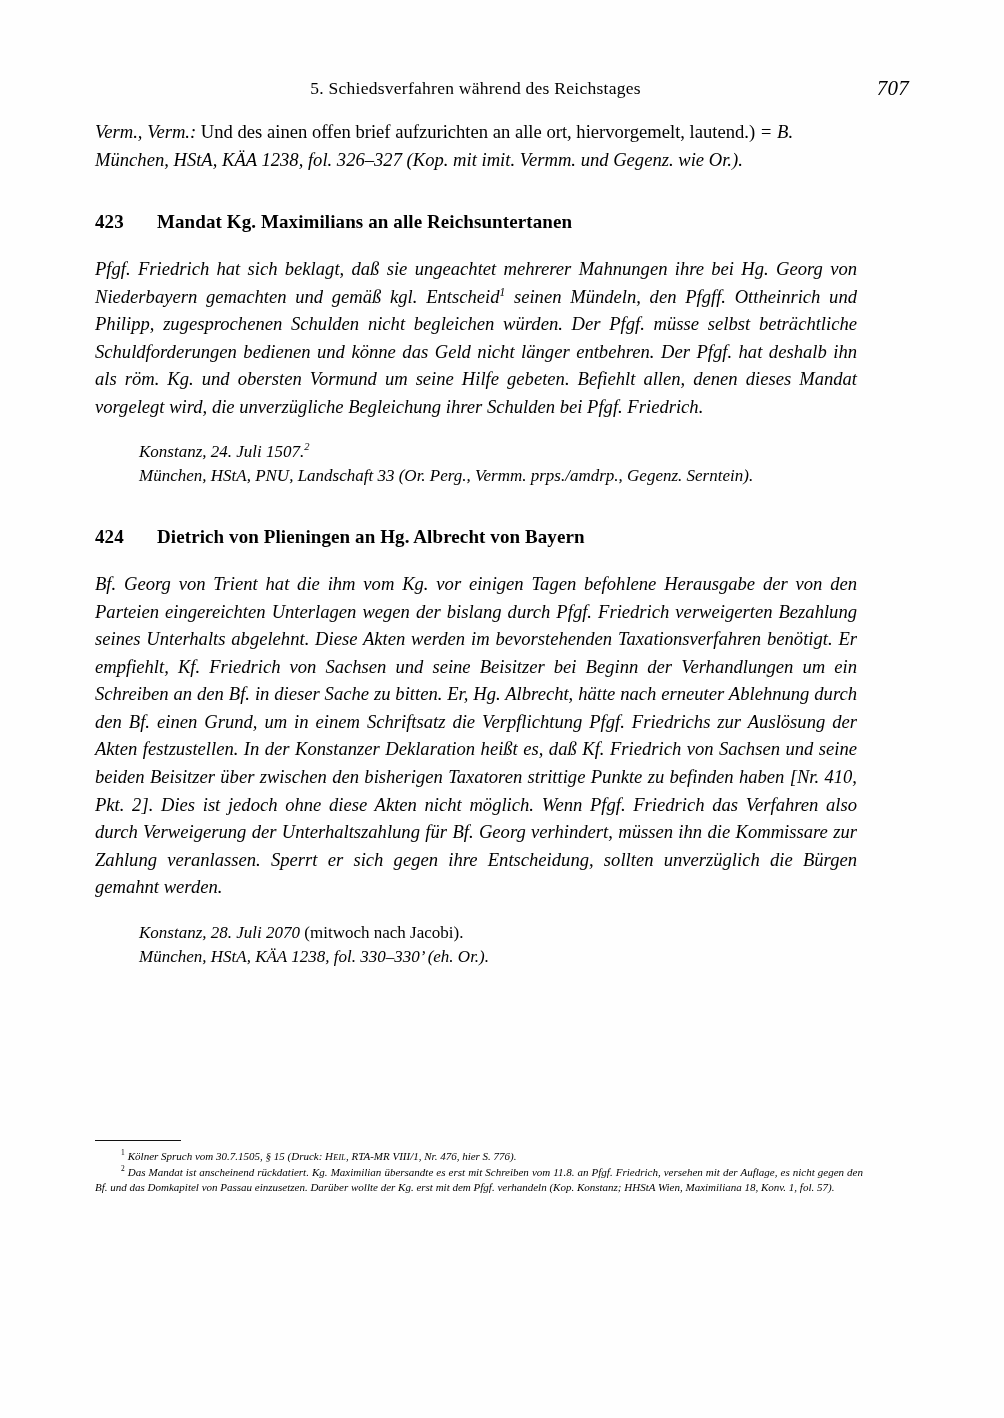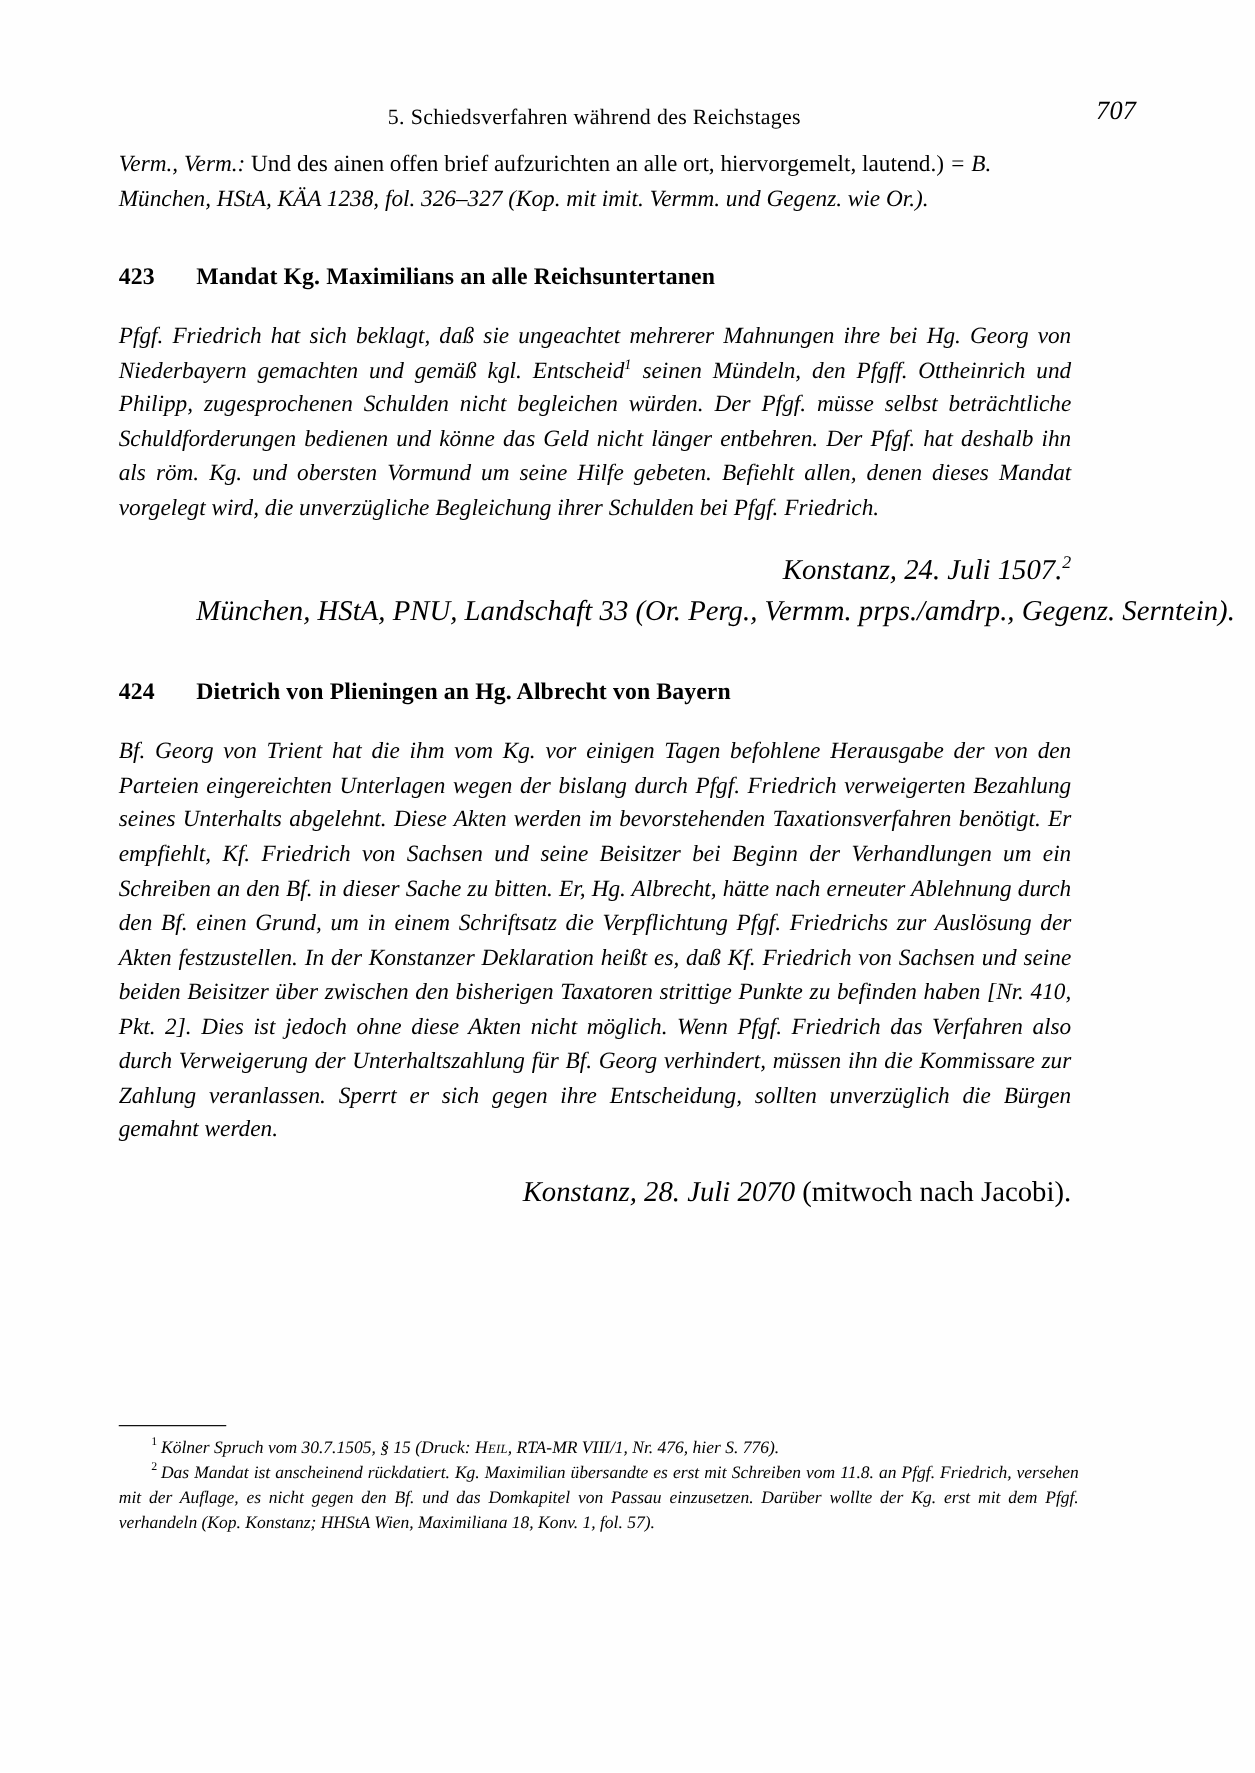--- a/index.html
+++ b/index.html
@@ -23,21 +23,21 @@
   }
 
   
   .running-head {
     position: absolute;
     left: 95px;
     right: 148px;
     top: 78px;
     height: 26px;
     display: flex;
-    align-items: flex-end;
+    align-items: flex-start;
     justify-content: center;
     font-size: 17.5px;
     letter-spacing: 0.015em;
   }
   .running-head .rh-title {
     white-space: nowrap;
   }
   .folio {
     position: absolute;
     right: 95px;
@@ -91,25 +91,24 @@
     width: 62px;
     flex: 0 0 62px;
   }
   .doc-heading .doc-title {
     flex: 1 1 auto;
   }
 
   
   .source-block {
     margin-top: 20px;
-    margin-left: 62px;
-    font-style: italic;
-    font-size: 23px;
+    margin-left: 44px;
+    font-style: italic;
+    font-size: 17px;
     line-height: 1.42;
-    text-align: right;
   }
   .source-block .roman {
     font-style: normal;
   }
   .source-block .src-line {
     white-space: nowrap;
   }
 
   sup {
     font-size: 0.62em;
@@ -126,21 +125,21 @@
     width: 768px;
   }
   .fn-rule {
     width: 86px;
     height: 0;
     border-top: 1.4px solid #111;
     margin: 0 0 8px 0;
   }
   .footnote {
     font-style: italic;
-    font-size: 14px;
+    font-size: 11px;
     line-height: 1.42;
     text-align: justify;
     text-indent: 26px;
     margin: 0;
   }
   .footnote .fn-mark {
     font-size: 0.68em;
     vertical-align: super;
     line-height: 0;
     font-style: normal;
@@ -183,20 +182,21 @@
 
     <div class="doc-heading">
       <span class="doc-num">424</span>
       <span class="doc-title">Dietrich von Plieningen an Hg. Albrecht von Bayern</span>
     </div>
 
     <p class="italic-block"><span>Bf. Georg von Trient hat die ihm vom Kg. vor einigen Tagen befohlene Herausgabe der von den Parteien eingereichten Unterlagen wegen der bislang durch Pfgf. Friedrich verweigerten Bezahlung seines Unterhalts abgelehnt. Diese Akten werden im bevorstehenden Taxationsverfahren benötigt. Er empfiehlt, Kf. Friedrich von Sachsen und seine Beisitzer bei Beginn der Verhandlungen um ein Schreiben an den Bf. in dieser Sache zu bitten. Er, Hg. Albrecht, hätte nach erneuter Ablehnung durch den Bf. einen Grund, um in einem Schriftsatz die Verpflichtung Pfgf. Friedrichs zur Auslösung der Akten festzustellen. In der Konstanzer Deklaration heißt es, daß Kf. Friedrich von Sachsen und seine beiden Beisitzer über zwischen den bisherigen Taxatoren strittige Punkte zu befinden haben [Nr. 410, Pkt. 2]. Dies ist jedoch ohne diese Akten nicht möglich. Wenn Pfgf. Friedrich das Verfahren also durch Verweigerung der Unterhaltszahlung für Bf. Georg verhindert, müssen ihn die Kommissare zur Zahlung veranlassen. Sperrt er sich gegen ihre Entscheidung, sollten unverzüglich die Bürgen gemahnt werden.</span><span></span></p>
 
     <div class="source-block">
       <div class="src-line"><span>Konstanz, 28. Juli 2070</span><span class="roman"> (mitwoch nach Jacobi).</span></div>
+      <div class="src-line">München, HStA, KÄA 1238, fol. 330–330’ (eh. Or.).</div>
     </div>
 
   </div>
 
   <div class="footnotes">
     <div class="fn-rule"></div>
 
     <p class="footnote"><span class="fn-mark">1</span><span>Kölner Spruch vom 30.7.1505, § 15 (Druck: </span><span class="smallcaps">Heil</span><span>, RTA-MR VIII/1, Nr. 476, hier S. 776).</span></p>
 
     <p class="footnote"><span class="fn-mark">2</span><span>Das Mandat ist anscheinend rückdatiert. Kg. Maximilian übersandte es erst mit Schreiben vom 11.8. an Pfgf. Friedrich, versehen mit der Auflage, es nicht gegen den Bf. und das Domkapitel von Passau einzusetzen. Darüber wollte der Kg. erst mit dem Pfgf. verhandeln (Kop. Konstanz; HHStA Wien, Maximiliana 18, Konv. 1, fol. 57).</span><span class="smallcaps"></span><span></span></p>

